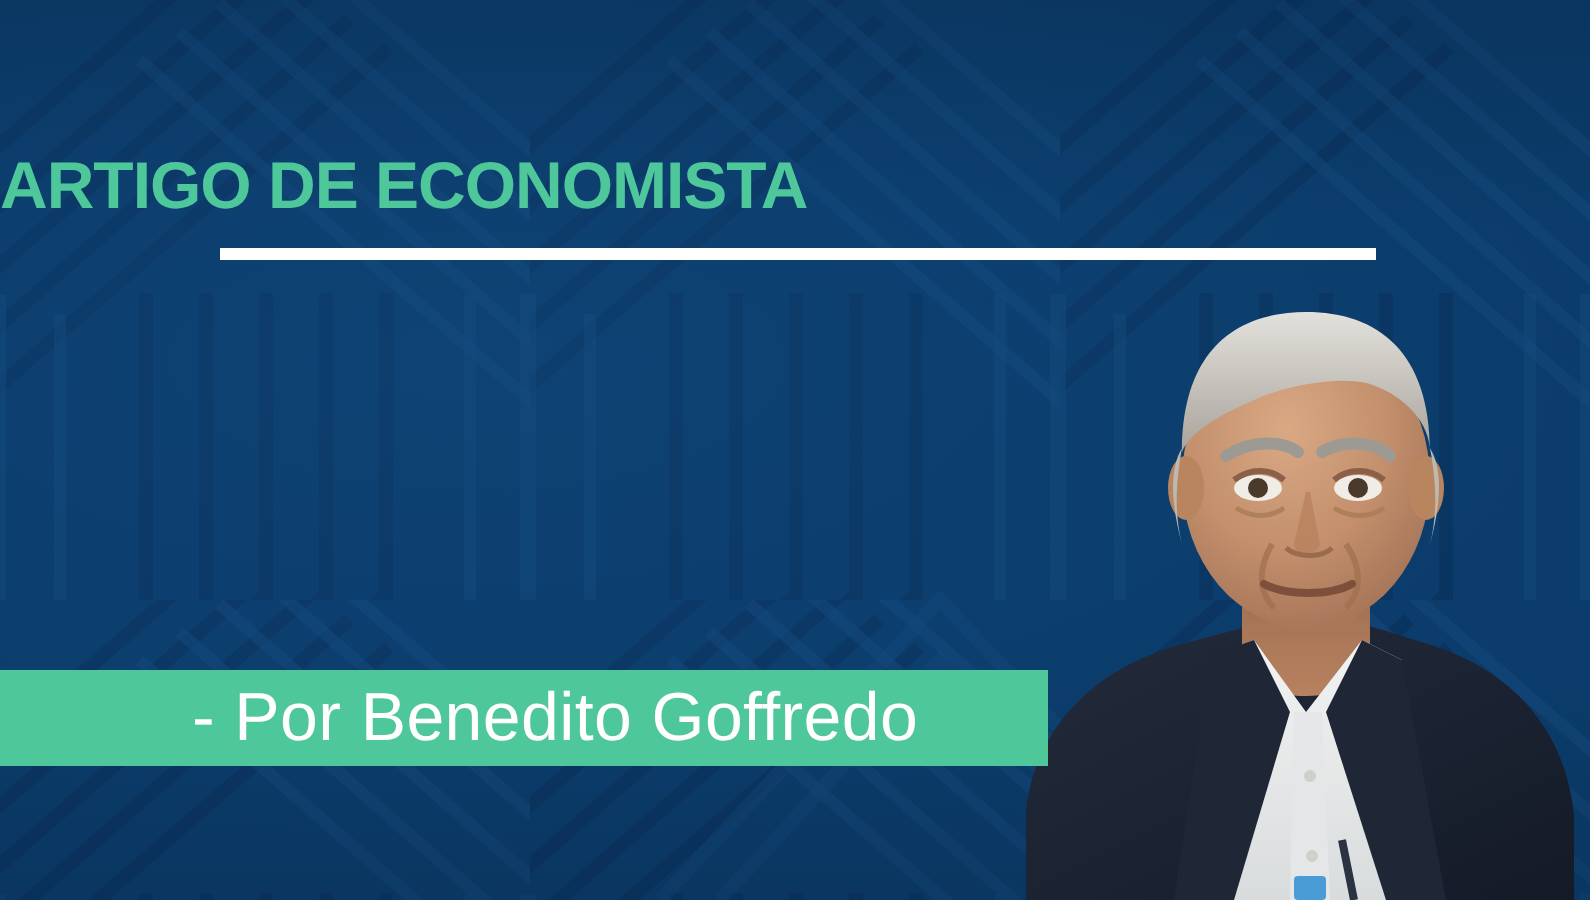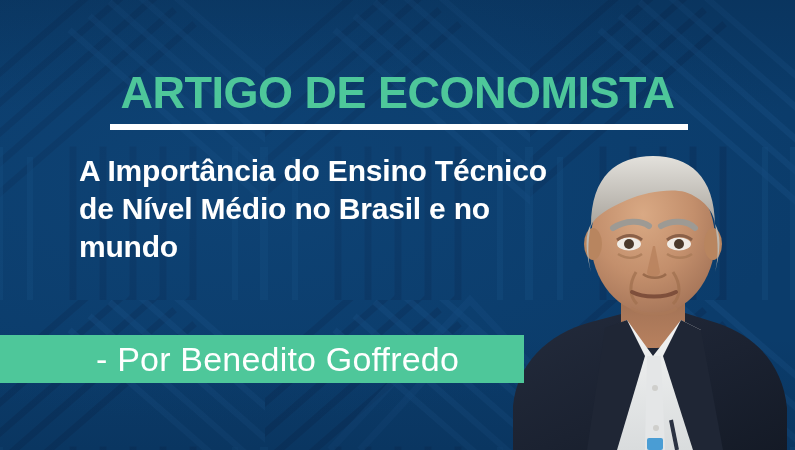--- a/index.html
+++ b/index.html
@@ -47,22 +47,22 @@
     width: 300px;
     height: 330px;
   }
 
   
   .headline {
     position: absolute;
     left: 0;
     top: 68px;
     width: 795px;
-    text-align: center;
-    font-size: 45px;
+    text-align: left;
+    font-size: 33px;
     line-height: 50px;
     font-weight: 700;
     letter-spacing: -0.5px;
     color: #4ec79a;
     text-transform: uppercase;
     white-space: nowrap;
   }
   .headline-rule {
     position: absolute;
     left: 110px;
@@ -241,22 +241,17 @@
     <path d="M 178 152 C 186 164 186 176 178 184" stroke="#a0704f" stroke-width="3" fill="none" opacity="0.75"></path>
 
     <path d="M 137 172 C 148 178 170 178 181 172" stroke="#7e4f3b" stroke-width="4" fill="none" stroke-linecap="round"></path>
 
     <path d="M 136 188 C 146 196 172 196 182 188" stroke="#ab7a59" stroke-width="3" fill="none" opacity="0.6"></path>
   </svg>
 
   <div class="headline">ARTIGO DE ECONOMISTA</div>
   <div class="headline-rule"></div>
 
-  <div class="subtitle">
-    <span class="ln">A Importância do Ensino Técnico</span>
-    <span class="ln">de Nível Médio no Brasil e no</span>
-    <span class="ln">mundo</span>
-  </div>
 
   <div class="author-band"></div>
   <div class="author-text">- Por Benedito Goffredo</div>
 
 </div>
 
 </body></html>

